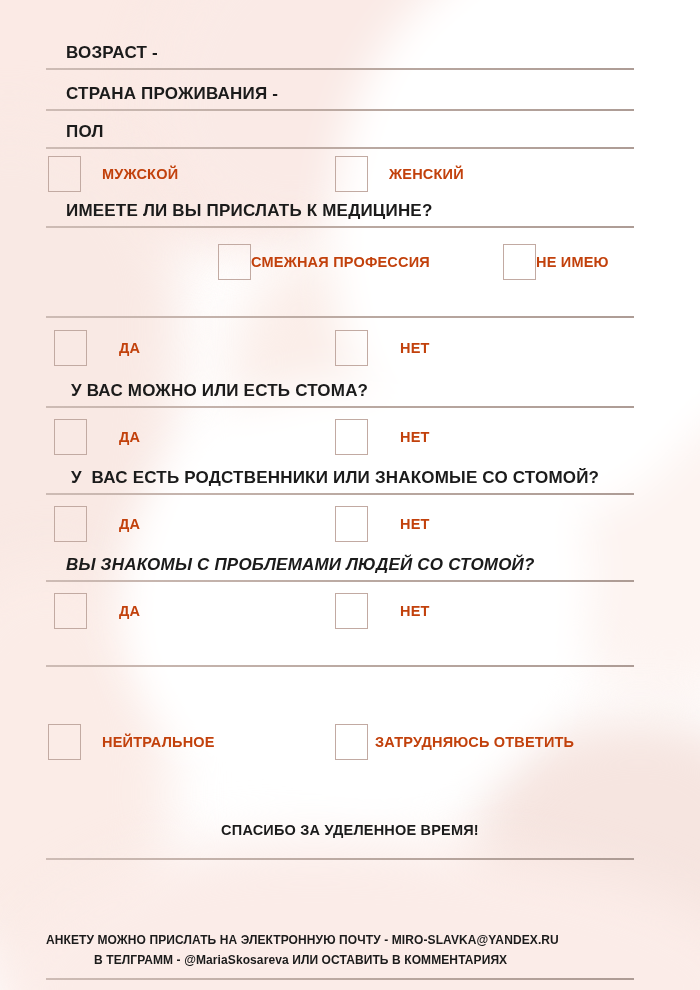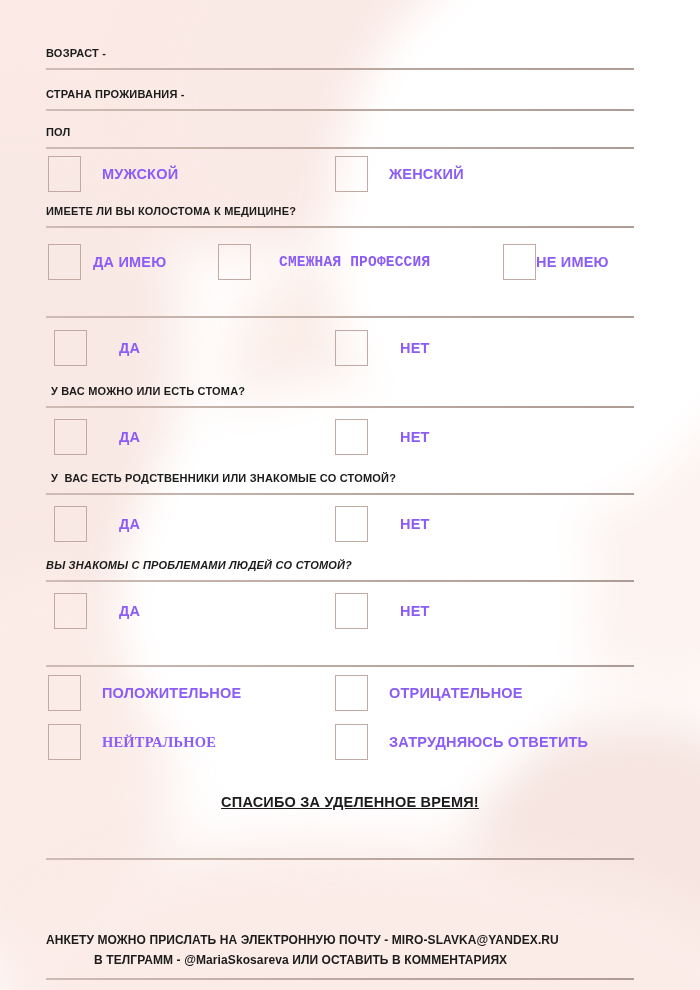--- a/index.html
+++ b/index.html
@@ -101,26 +101,27 @@
     padding: 0;
   }
 
   .row {
     position: absolute;
     left: 46px;
     width: 588px;
   }
 
   .q-text {
-    font-size: 11px;
+    font-size: 17px;
     font-weight: bold;
     color: #1b1b1b;
     letter-spacing: 0.2px;
     white-space: pre;
     line-height: 1.15;
+    margin-left: 20px;
   }
 
   .rule {
     position: absolute;
     left: 46px;
     width: 588px;
     height: 2px;
     background: linear-gradient(to right, #cbb9b2 0%, #b6a49c 55%, #a99790 100%);
     opacity: .95;
   }
@@ -144,21 +145,21 @@
     width: 33px;
     height: 36px;
     border: 1.6px solid #c2aaa2;
     background: transparent;
     flex: 0 0 auto;
   }
 
   .opt-label {
     font-size: 14.5px;
     font-weight: bold;
-    color: #8b5cf6;
+    color: #c2410c;
     letter-spacing: 0.2px;
     white-space: nowrap;
   }
 
   .thanks {
     position: absolute;
     left: 0;
     width: 700px;
     text-align: center;
     font-size: 14.5px;
@@ -217,32 +218,28 @@
       <span class="cbx"></span>
       <span class="opt-label" style="margin-left:21px;">МУЖСКОЙ</span>
     </div>
     <div class="opt" style="left:289px;">
       <span class="cbx"></span>
       <span class="opt-label" style="margin-left:21px;">ЖЕНСКИЙ</span>
     </div>
   </div>
 
   <div class="row" style="top:201px;">
-    <span class="q-text">ИМЕЕТЕ ЛИ ВЫ КОЛОСТОМА К МЕДИЦИНЕ?</span>
+    <span class="q-text">ИМЕЕТЕ ЛИ ВЫ ПРИСЛАТЬ К МЕДИЦИНЕ?</span>
   </div>
   <div class="rule" style="top:226px;"></div>
 
   <div class="opts" style="top:242px;">
-    <div class="opt" style="left:2px;">
-      <span class="cbx"></span>
-      <span class="opt-label" style="margin-left:12px;">ДА ИМЕЮ</span>
-    </div>
     <div class="opt" style="left:172px;">
       <span class="cbx"></span>
-      <span class="opt-label" style="margin-left:28px;font-family:Liberation Mono, monospace;">СМЕЖНАЯ ПРОФЕССИЯ</span>
+      <span class="opt-label" style="margin-left:0;">СМЕЖНАЯ ПРОФЕССИЯ</span>
     </div>
     <div class="opt" style="left:457px;">
       <span class="cbx"></span>
       <span class="opt-label" style="margin-left:0;">НЕ ИМЕЮ</span>
     </div>
   </div>
 
   <div class="rule" style="top:316px;"></div>
 
   <div class="opts" style="top:328px;">
@@ -299,43 +296,33 @@
       <span class="opt-label" style="margin-left:32px;">ДА</span>
     </div>
     <div class="opt" style="left:289px;">
       <span class="cbx"></span>
       <span class="opt-label" style="margin-left:32px;">НЕТ</span>
     </div>
   </div>
 
   <div class="rule" style="top:665px;"></div>
 
-  <div class="opts" style="top:673px;">
-    <div class="opt" style="left:2px;">
-      <span class="cbx"></span>
-      <span class="opt-label" style="margin-left:21px;">ПОЛОЖИТЕЛЬНОЕ</span>
-    </div>
-    <div class="opt" style="left:289px;">
-      <span class="cbx"></span>
-      <span class="opt-label" style="margin-left:21px;">ОТРИЦАТЕЛЬНОЕ</span>
-    </div>
-  </div>
 
   <div class="opts" style="top:722px;">
     <div class="opt" style="left:2px;">
       <span class="cbx"></span>
-      <span class="opt-label" style="margin-left:21px;font-family:Liberation Serif, serif;">НЕЙТРАЛЬНОЕ</span>
-    </div>
-    <div class="opt" style="left:289px;">
-      <span class="cbx"></span>
-      <span class="opt-label" style="margin-left:21px;">ЗАТРУДНЯЮСЬ ОТВЕТИТЬ</span>
-    </div>
-  </div>
-
-  <div class="thanks" style="top:794px;text-decoration:underline;">СПАСИБО ЗА УДЕЛЕННОЕ ВРЕМЯ!</div>
+      <span class="opt-label" style="margin-left:21px;">НЕЙТРАЛЬНОЕ</span>
+    </div>
+    <div class="opt" style="left:289px;">
+      <span class="cbx"></span>
+      <span class="opt-label" style="margin-left:7px;">ЗАТРУДНЯЮСЬ ОТВЕТИТЬ</span>
+    </div>
+  </div>
+
+  <div class="thanks" style="top:822px;">СПАСИБО ЗА УДЕЛЕННОЕ ВРЕМЯ!</div>
   <div class="rule" style="top:858px;"></div>
 
   <div class="footer-line" style="top:933px;">АНКЕТУ МОЖНО ПРИСЛАТЬ НА ЭЛЕКТРОННУЮ ПОЧТУ - MIRO-SLAVKA@YANDEX.RU</div>
   <div class="footer-line" style="top:953px;padding-left:48px;">
     <span>В ТЕЛГРАММ - </span><span class="tg-handle">@MariaSkosareva</span><span> ИЛИ ОСТАВИТЬ В КОММЕНТАРИЯХ</span>
   </div>
   <div class="rule" style="top:978px;"></div>
 
 </div>
 

